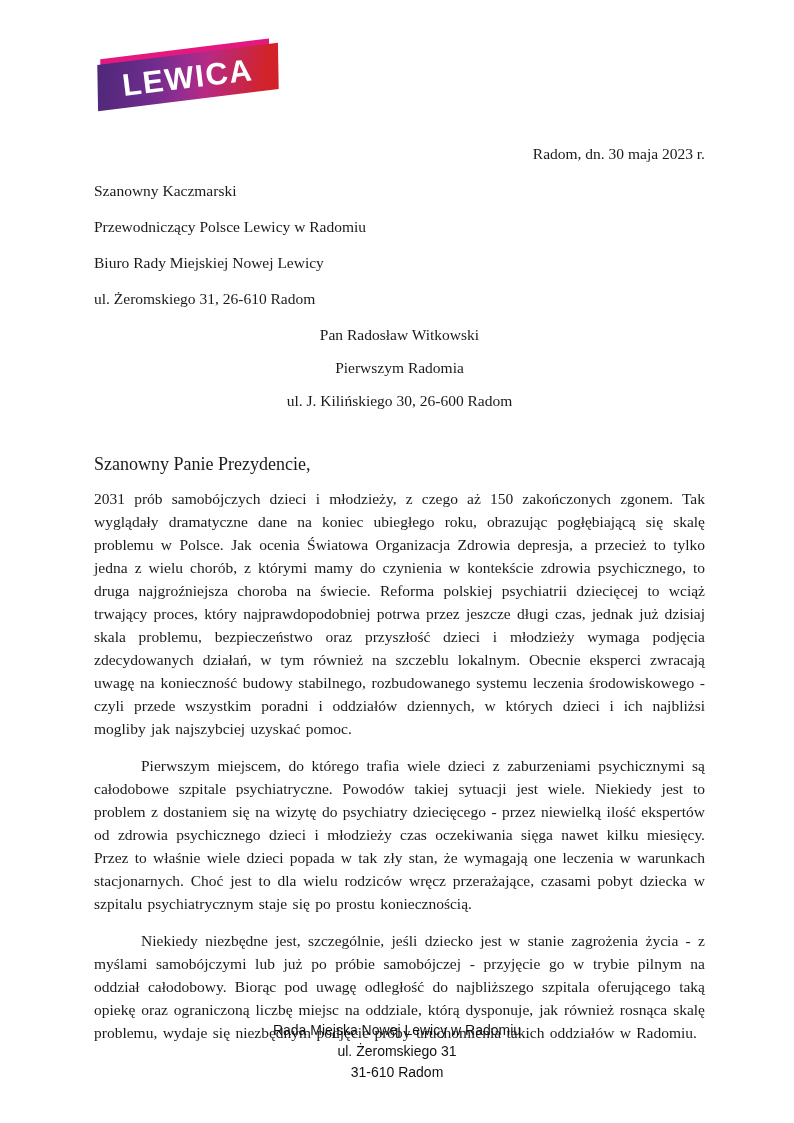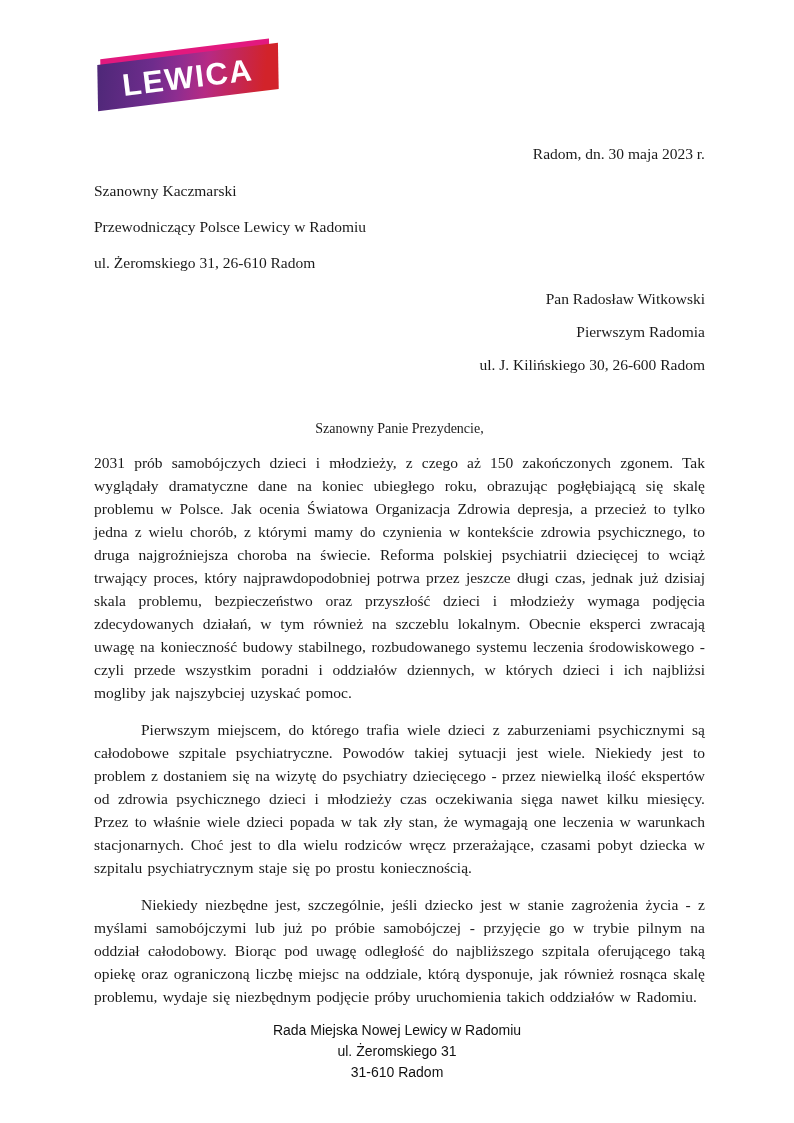--- a/index.html
+++ b/index.html
@@ -69,34 +69,33 @@
   .sender {
     margin-top: 15px;
   }
   .sender div {
     font-size: 15.5px;
     line-height: 22px;
     margin-bottom: 14px;
   }
   .recipient {
     margin-top: 9px;
-    text-align: right;
+    text-align: center;
   }
   .recipient div {
     font-size: 15.5px;
     line-height: 22px;
     margin-bottom: 11px;
   }
 
   
   .salutation {
     margin-top: 41px;
-    font-size: 14px;
+    font-size: 18px;
     line-height: 23px;
-    text-align: center;
   }
   .letter-body p {
     margin: 11px 0 0 0;
     font-size: 15.5px;
     line-height: 23px;
     text-align: justify;
     word-spacing: 1.5px;
   }
   .letter-body p.indented {
     text-indent: 47px;
@@ -126,20 +125,21 @@
     <div class="logo-band">
       <span>LEWICA</span>
     </div>
   </div>
 
   <div class="date-line">Radom, dn. 30 maja 2023 r.</div>
 
   <div class="sender">
     <div>Szanowny Kaczmarski</div>
     <div>Przewodniczący Polsce Lewicy w Radomiu</div>
+    <div>Biuro Rady Miejskiej Nowej Lewicy</div>
     <div>ul. Żeromskiego 31, 26-610 Radom</div>
   </div>
 
   <div class="recipient">
     <div>Pan Radosław Witkowski</div>
     <div>Pierwszym Radomia</div>
     <div>ul. J. Kilińskiego 30, 26-600 Radom</div>
   </div>
 
   <div class="salutation">Szanowny Panie Prezydencie,</div>

